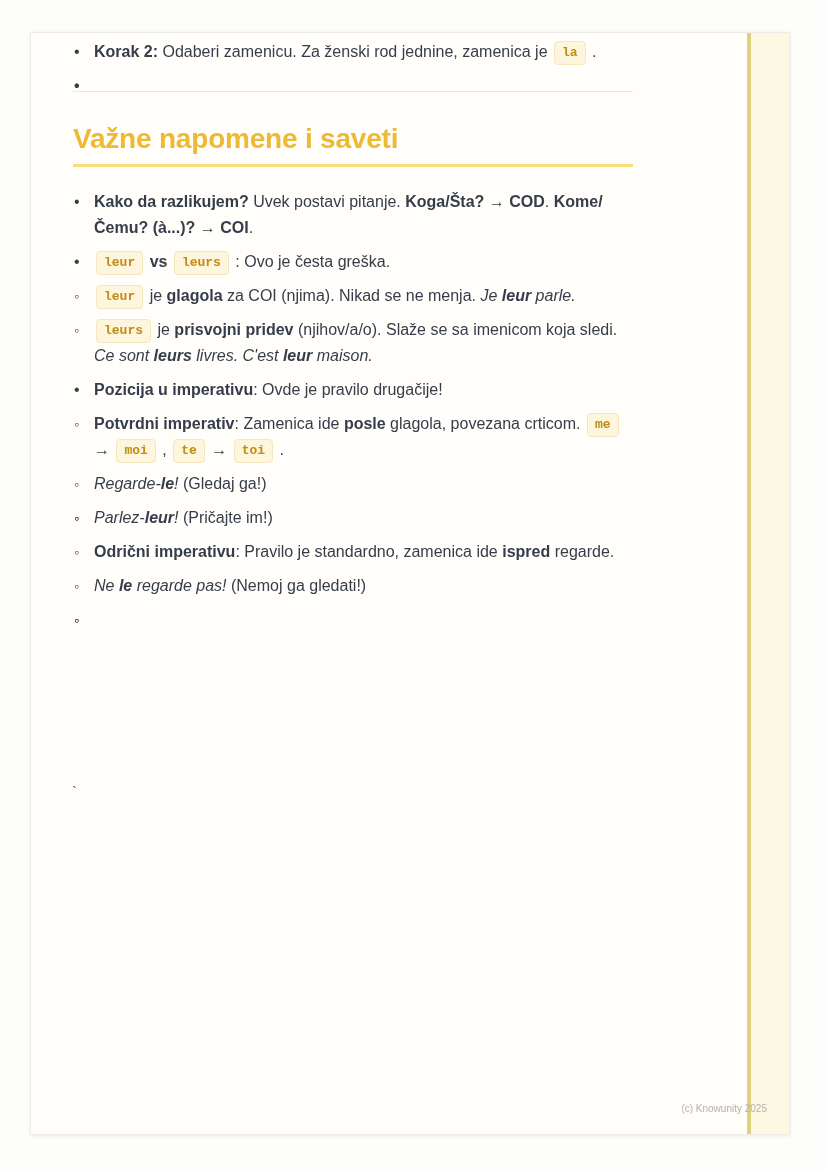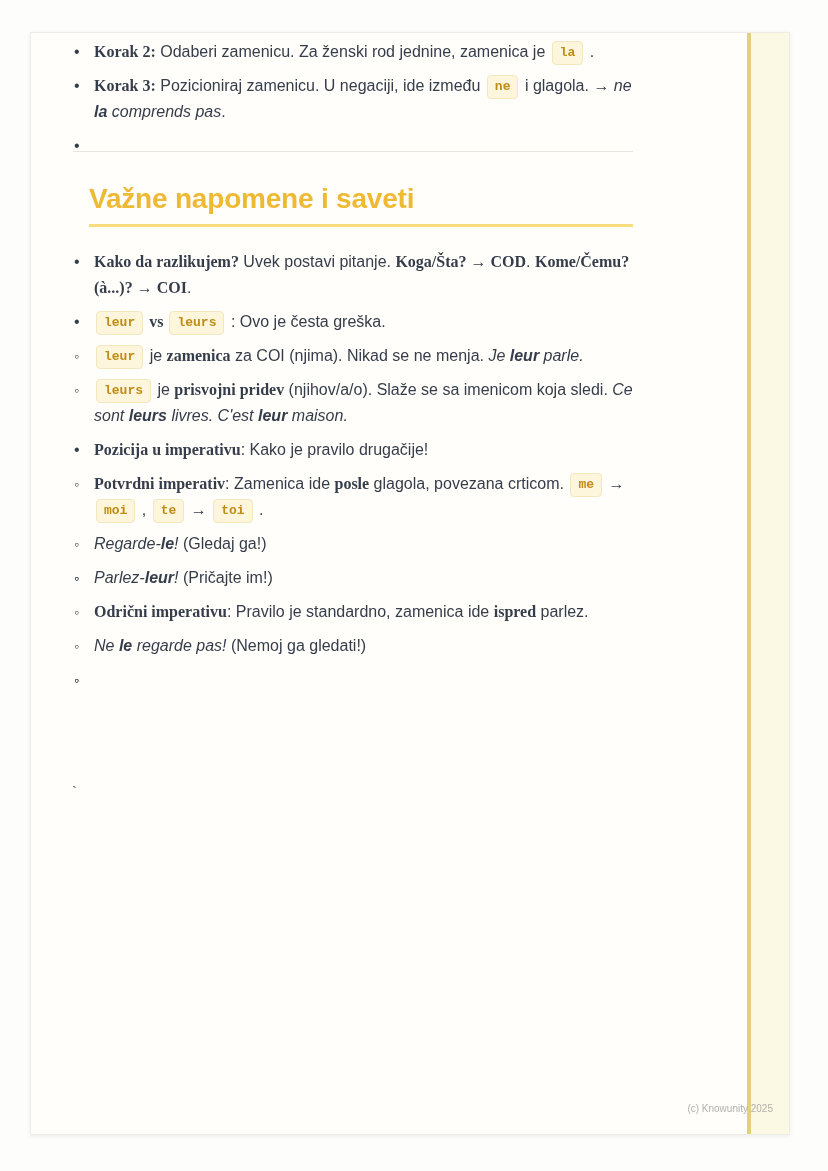--- a/index.html
+++ b/index.html
@@ -32,66 +32,66 @@
   li.doc-li{position:relative;margin:8px 0;}
   #top-list li.doc-li:first-child{margin-top:0;}
   .lvl-1{padding-left:21px;}
   .lvl-2{margin-left:27px;padding-left:21px;}
   .lvl-3{margin-left:52px;padding-left:21px;}
   .marker{position:absolute;left:1px;top:0;}
   .lvl-1 > .marker{font-size:16px;}
   .lvl-2 > .marker,.lvl-3 > .marker{font-size:14px;top:0px;}
   hr.divider{border:none;border-top:1px solid var(--divider);margin:26px 0 0 0;}
   h1.heading{
-    margin:30px 0 22px 16px;padding-bottom:8px;
+    margin:30px 0 22px 0;padding-bottom:8px;
     border-bottom:3px solid var(--accent-underline);
     color:var(--accent);font-size:28px;line-height:34px;
     font-weight:bold;letter-spacing:-0.2px;
   }
-  .seg-b{font-weight:bold;font-family:Liberation Serif, serif;}
+  .seg-b{font-weight:bold;}
   .seg-i{font-style:italic;}
   .seg-bi{font-weight:bold;font-style:italic;}
   .seg-c{
     display:inline-block;
     font-family:"Liberation Mono","DejaVu Sans Mono",monospace;
     font-size:13px;font-weight:bold;line-height:17px;
     color:var(--chip-text);background:var(--chip-bg);
     border:1px solid var(--chip-border);border-radius:4px;
     padding:2px 7px 3px;margin:0 2px;vertical-align:1px;
   }
   .stray{position:absolute;left:41px;top:750px;font-size:15px;color:#4a5160;}
   .footer{
-    position:absolute;right:16px;bottom:20px;z-index:2;
+    position:absolute;right:22px;bottom:20px;z-index:2;
     font-size:10px;color:var(--footer-text);
   }
 </style>
 </head>
 <body>
 
 <div class="card">
   <div class="strip"></div>
   <div class="content">
     <ul class="doc-list" id="top-list">
         <li class="doc-li lvl-1"><span class="marker">•</span><span><span class="seg-b">Korak 2:</span><span class="seg-p"> Odaberi zamenicu. Za ženski rod jednine, zamenica je </span><span class="seg-c">la</span><span class="seg-p"> .</span></span></li>
-        <li class="doc-li lvl-1"><span class="marker">•</span><span><span class="seg-b">Korak 3:</span><span class="seg-p"> Pozicioniraj zamenicu. U negaciji, ide između </span><span class="seg-c">ne</span><span class="seg-p"> i glagola. → </span><span class="seg-i">ne </span><span class="seg-bi">la</span><span class="seg-i"> comprends pas</span><span class="seg-p">.</span></span></li>
+        <li class="doc-li lvl-1"><span class="marker">•</span></li>
         <li class="doc-li lvl-1"><span class="marker">•</span></li>
       </ul>
     <hr class="divider">
     <h1 class="heading">Važne napomene i saveti</h1>
     <ul class="doc-list" id="notes-list">
         <li class="doc-li lvl-1"><span class="marker">•</span><span><span class="seg-b">Kako da razlikujem?</span><span class="seg-p"> Uvek postavi pitanje. </span><span class="seg-b">Koga/Šta? → COD</span><span class="seg-p">. </span><span class="seg-b">Kome/Čemu? (à...)? → COI</span><span class="seg-p">.</span></span></li>
         <li class="doc-li lvl-1"><span class="marker">•</span><span><span class="seg-c">leur</span><span class="seg-b"> vs </span><span class="seg-c">leurs</span><span class="seg-p"> : Ovo je česta greška.</span></span></li>
-        <li class="doc-li lvl-2"><span class="marker">◦</span><span><span class="seg-c">leur</span><span class="seg-p"> je </span><span class="seg-b">zamenica</span><span class="seg-p"> za COI (njima). Nikad se ne menja. </span><span class="seg-i">Je </span><span class="seg-bi">leur</span><span class="seg-i"> parle.</span></span></li>
+        <li class="doc-li lvl-2"><span class="marker">◦</span><span><span class="seg-c">leur</span><span class="seg-p"> je </span><span class="seg-b">glagola</span><span class="seg-p"> za COI (njima). Nikad se ne menja. </span><span class="seg-i">Je </span><span class="seg-bi">leur</span><span class="seg-i"> parle.</span></span></li>
         <li class="doc-li lvl-2"><span class="marker">◦</span><span><span class="seg-c">leurs</span><span class="seg-p"> je </span><span class="seg-b">prisvojni pridev</span><span class="seg-p"> (njihov/a/o). Slaže se sa imenicom koja sledi. </span><span class="seg-i">Ce sont </span><span class="seg-bi">leurs</span><span class="seg-i"> livres. C'est </span><span class="seg-bi">leur</span><span class="seg-i"> maison.</span></span></li>
-        <li class="doc-li lvl-1"><span class="marker">•</span><span><span class="seg-b">Pozicija u imperativu</span><span class="seg-p">: Kako je pravilo drugačije!</span></span></li>
+        <li class="doc-li lvl-1"><span class="marker">•</span><span><span class="seg-b">Pozicija u imperativu</span><span class="seg-p">: Ovde je pravilo drugačije!</span></span></li>
         <li class="doc-li lvl-2"><span class="marker">◦</span><span><span class="seg-b">Potvrdni imperativ</span><span class="seg-p">: Zamenica ide </span><span class="seg-b">posle</span><span class="seg-p"> glagola, povezana crticom. </span><span class="seg-c">me</span><span class="seg-p"> → </span><span class="seg-c">moi</span><span class="seg-p"> , </span><span class="seg-c">te</span><span class="seg-p"> → </span><span class="seg-c">toi</span><span class="seg-p"> .</span></span></li>
         <li class="doc-li lvl-3"><span class="marker">◦</span><span><span class="seg-i">Regarde-</span><span class="seg-bi">le</span><span class="seg-i">!</span><span class="seg-p"> (Gledaj ga!)</span></span></li>
         <li class="doc-li lvl-3"><span class="marker">◦</span></li>
         <li class="doc-li lvl-3"><span class="marker">◦</span><span><span class="seg-i">Parlez-</span><span class="seg-bi">leur</span><span class="seg-i">!</span><span class="seg-p"> (Pričajte im!)</span></span></li>
-        <li class="doc-li lvl-2"><span class="marker">◦</span><span><span class="seg-b">Odrični imperativu</span><span class="seg-p">: Pravilo je standardno, zamenica ide </span><span class="seg-b">ispred</span><span class="seg-p"> parlez.</span></span></li>
+        <li class="doc-li lvl-2"><span class="marker">◦</span><span><span class="seg-b">Odrični imperativu</span><span class="seg-p">: Pravilo je standardno, zamenica ide </span><span class="seg-b">ispred</span><span class="seg-p"> regarde.</span></span></li>
         <li class="doc-li lvl-3"><span class="marker">◦</span><span><span class="seg-i">Ne </span><span class="seg-bi">le</span><span class="seg-i"> regarde pas!</span><span class="seg-p"> (Nemoj ga gledati!)</span></span></li>
         <li class="doc-li lvl-3"><span class="marker">◦</span></li>
         <li class="doc-li lvl-3"><span class="marker">◦</span></li>
       </ul>
   </div>
   <div class="stray">`</div>
   <div class="footer">(c) Knowunity 2025</div>
 </div>
 
 </body></html>

